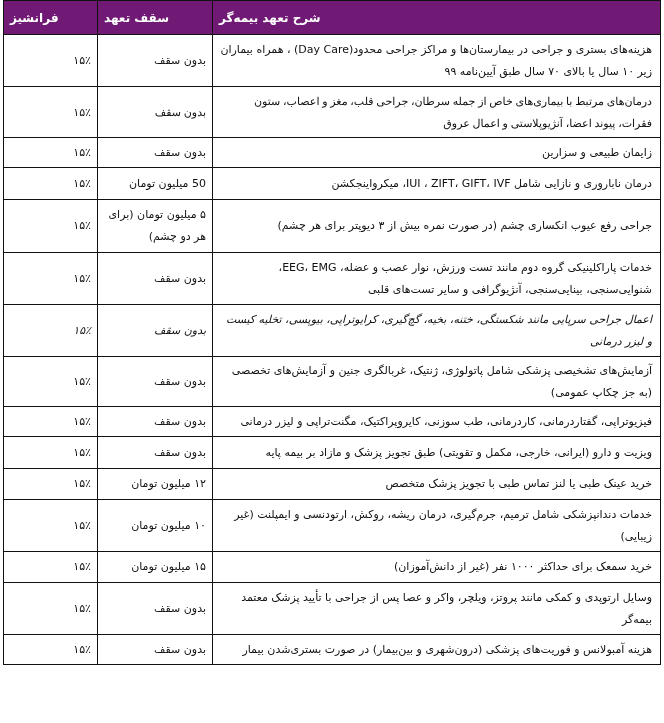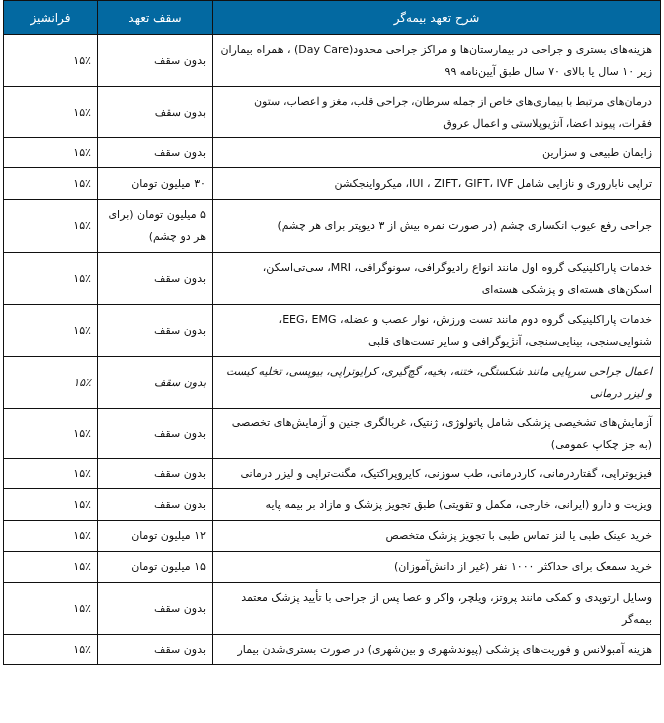--- a/index.html
+++ b/index.html
@@ -10,26 +10,26 @@
     width: 657px; border-collapse: collapse; table-layout: fixed;
     direction: rtl;
   }
   table.cov th, table.cov td {
     border: 1.5px solid #111;
     padding: 0 6px;
     vertical-align: middle;
     overflow: hidden;
   }
   table.cov th {
-    background: #0369a1;
+    background: #701a75;
     color: #ffffff;
-    font-weight: normal;
+    font-weight: bold;
     font-size: 12px;
     height: 33px;
-    text-align: center;
+    text-align: left;
   }
   table.cov td { font-size: 11px; color: #111; line-height: 22px; text-align: right; }
   table.cov td.desc { text-align: right; padding-right: 8px; }
   col.c-desc { width: 448px; }
   col.c-cap { width: 115px; }
   col.c-fr { width: 94px; }
 </style>
 </head>
 <body>
 
@@ -56,32 +56,27 @@
     <td class="desc">درمان‌های مرتبط با بیماری‌های خاص از جمله سرطان، جراحی قلب، مغز و اعصاب، ستون فقرات، پیوند اعضا، آنژیوپلاستی و اعمال عروق</td>
     <td class="cap">بدون سقف</td>
     <td class="fr">۱۵٪</td>
   </tr>
       <tr style="height: 30px;">
     <td class="desc">زایمان طبیعی و سزارین</td>
     <td class="cap">بدون سقف</td>
     <td class="fr">۱۵٪</td>
   </tr>
       <tr style="height: 32px;">
-    <td class="desc">تراپی ناباروری و نازایی شامل IUI ، ZIFT، GIFT، IVF، میکرواینجکشن</td>
-    <td class="cap">۳۰ میلیون تومان</td>
+    <td class="desc">درمان ناباروری و نازایی شامل IUI ، ZIFT، GIFT، IVF، میکرواینجکشن</td>
+    <td class="cap">50 میلیون تومان</td>
     <td class="fr">۱۵٪</td>
   </tr>
       <tr style="height: 53px;">
     <td class="desc">جراحی رفع عیوب انکساری چشم (در صورت نمره بیش از ۳ دیوپتر برای هر چشم)</td>
     <td class="cap">۵ میلیون تومان (برای هر دو چشم)</td>
-    <td class="fr">۱۵٪</td>
-  </tr>
-      <tr style="height: 52px;">
-    <td class="desc">خدمات پاراکلینیکی گروه اول مانند انواع رادیوگرافی، سونوگرافی، MRI، سی‌تی‌اسکن، اسکن‌های هسته‌ای و پزشکی هسته‌ای</td>
-    <td class="cap">بدون سقف</td>
     <td class="fr">۱۵٪</td>
   </tr>
       <tr style="height: 52px;">
     <td class="desc">خدمات پاراکلینیکی گروه دوم مانند تست ورزش، نوار عصب و عضله، EEG، EMG، شنوایی‌سنجی، بینایی‌سنجی، آنژیوگرافی و سایر تست‌های قلبی</td>
     <td class="cap">بدون سقف</td>
     <td class="fr">۱۵٪</td>
   </tr>
       <tr style="height: 52px; font-style: italic;">
     <td class="desc">اعمال جراحی سرپایی مانند شکستگی، ختنه، بخیه، گچ‌گیری، کرایوتراپی، بیوپسی، تخلیه کیست و لیزر درمانی</td>
     <td class="cap">بدون سقف</td>
@@ -100,29 +95,34 @@
       <tr style="height: 32px;">
     <td class="desc">ویزیت و دارو (ایرانی، خارجی، مکمل و تقویتی) طبق تجویز پزشک و مازاد بر بیمه پایه</td>
     <td class="cap">بدون سقف</td>
     <td class="fr">۱۵٪</td>
   </tr>
       <tr style="height: 31px;">
     <td class="desc">خرید عینک طبی یا لنز تماس طبی با تجویز پزشک متخصص</td>
     <td class="cap">۱۲ میلیون تومان</td>
     <td class="fr">۱۵٪</td>
   </tr>
+      <tr style="height: 52px;">
+    <td class="desc">خدمات دندانپزشکی شامل ترمیم، جرم‌گیری، درمان ریشه، روکش، ارتودنسی و ایمپلنت (غیر زیبایی)</td>
+    <td class="cap">۱۰ میلیون تومان</td>
+    <td class="fr">۱۵٪</td>
+  </tr>
       <tr style="height: 31px;">
     <td class="desc">خرید سمعک برای حداکثر ۱۰۰۰ نفر (غیر از دانش‌آموزان)</td>
     <td class="cap">۱۵ میلیون تومان</td>
     <td class="fr">۱۵٪</td>
   </tr>
       <tr style="height: 52px; margin-top: 42px;">
     <td class="desc">وسایل ارتوپدی و کمکی مانند پروتز، ویلچر، واکر و عصا پس از جراحی با تأیید پزشک معتمد بیمه‌گر</td>
     <td class="cap">بدون سقف</td>
     <td class="fr">۱۵٪</td>
   </tr>
       <tr style="height: 30px;">
-    <td class="desc">هزینه آمبولانس و فوریت‌های پزشکی (پیوند‌شهری و بین‌شهری) در صورت بستری‌شدن بیمار</td>
+    <td class="desc">هزینه آمبولانس و فوریت‌های پزشکی (درون‌شهری و بین‌بیمار) در صورت بستری‌شدن بیمار</td>
     <td class="cap">بدون سقف</td>
     <td class="fr">۱۵٪</td>
   </tr>
     </tbody>
 </table>
 
 </body></html>

